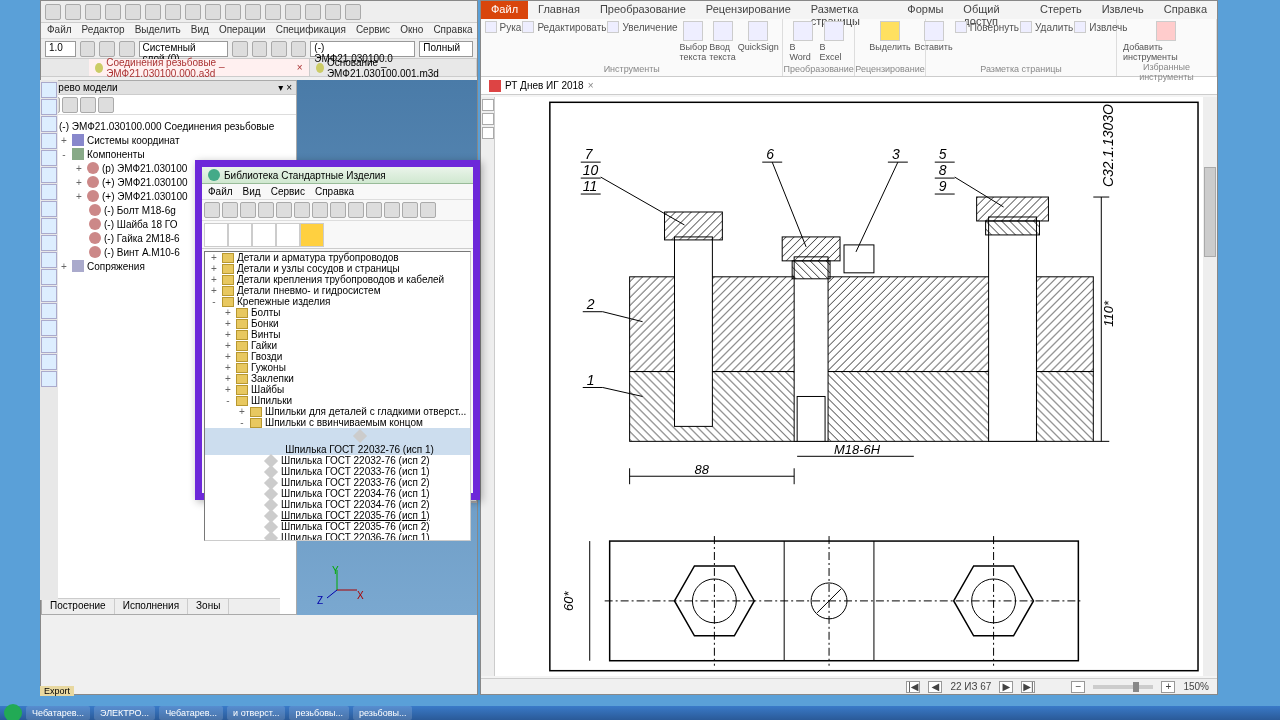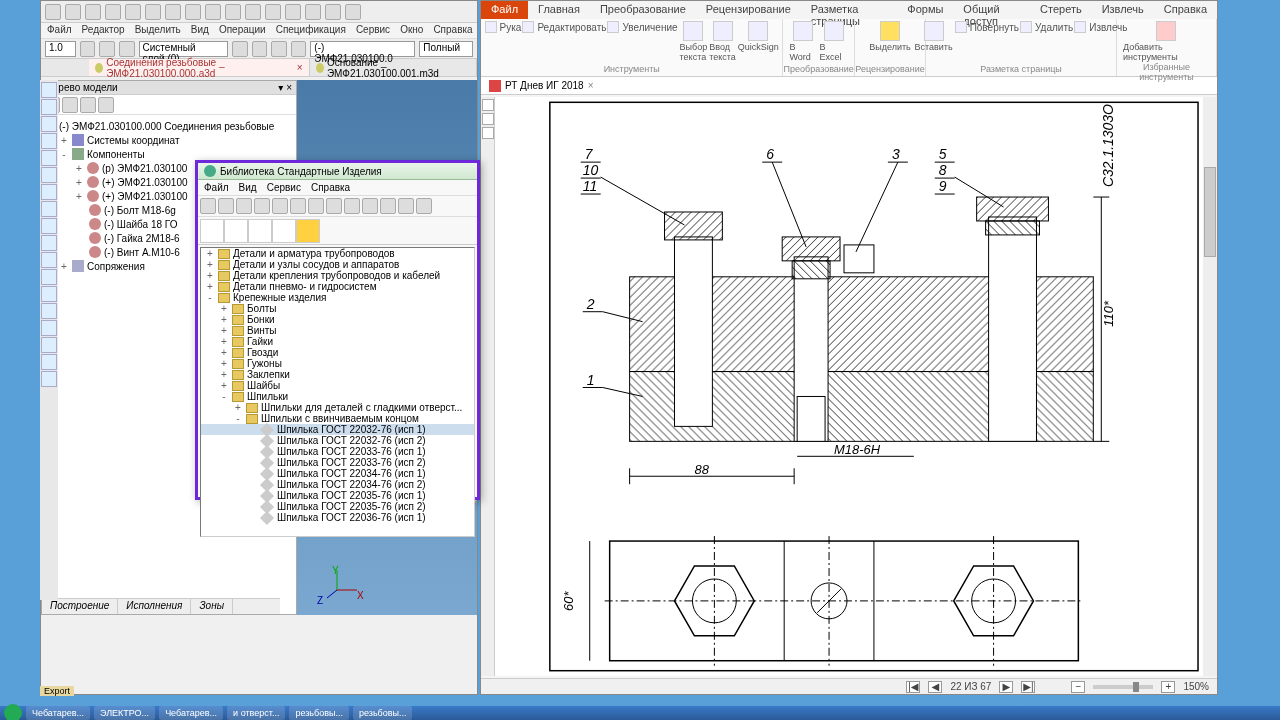--- a/index.html
+++ b/index.html
@@ -25,31 +25,31 @@
 .tree-row { display: flex; align-items: center; gap: 3px; padding: 1px 0; white-space: nowrap; }
 .ti { width: 12px; height: 12px; display: inline-block; }
 .ti-cube { background: #e8c070; }
 .ti-axis { background: #88c; }
 .ti-comp { background: #8a8; }
 .ti-part { background: #c88; border-radius: 50%; }
 .ti-mate { background: #aac; }
 .exp { width: 10px; text-align: center; color: #666; cursor: pointer; }
 .ind { width: 12px; display: inline-block; }
 
-.tree-bottom-tabs { position: absolute; bottom: 0; left: 0; right: 16px; height: 16px; display: flex; font-size: 10px; background: #eee; border-top: 1px solid #ccc; font-style: italic; }
+.tree-bottom-tabs { position: absolute; bottom: 0; left: 0; right: 16px; height: 16px; display: flex; font-size: 10px; background: #eee; border-top: 1px solid #ccc; }
 .tree-bottom-tabs span { padding: 1px 8px; border-right: 1px solid #ccc; }
 
 .model-area { position: absolute; left: 256px; top: 79px; right: 0; height: 535px; background: linear-gradient(#4a7ba8, #7aa8d0); }
 .axis-widget { position: absolute; bottom: 30px; left: 35px; font-size: 10px; }
 .axis-widget .y { color: #0a0; position: absolute; top: -20px; left: 0; }
 .axis-widget .x { color: #a00; position: absolute; top: 5px; left: 25px; }
 .axis-widget .z { color: #00a; position: absolute; top: 10px; left: -15px; }
 
 
-.lib-window { position: absolute; left: 195px; top: 160px; width: 285px; height: 340px; background: #f8f8f8; border: 3px solid #6d28d9; box-shadow: 2px 2px 8px rgba(0,0,0,.3); z-index: 20; }
+.lib-window { position: absolute; left: 195px; top: 160px; width: 285px; height: 340px; background: #f8f8f8; border: 7px solid #6d28d9; box-shadow: 2px 2px 8px rgba(0,0,0,.3); z-index: 20; }
 .lib-title { background: linear-gradient(#eaf4ea,#d0e8d0); padding: 2px 6px; font-size: 10px; display: flex; align-items: center; gap: 4px; border-bottom: 1px solid #9b9; }
 .lib-title-ico { width: 12px; height: 12px; background: #4a8; border-radius: 50%; }
 .lib-menu { display: flex; gap: 10px; padding: 2px 6px; font-size: 10px; border-bottom: 1px solid #ddd; }
 .lib-tb { display: flex; gap: 2px; padding: 2px; border-bottom: 1px solid #ddd; }
 .lib-tabs { display: flex; height: 28px; padding: 2px; gap: 0; border-bottom: 1px solid #ccc; }
 .lib-tab-ico { width: 24px; height: 24px; border: 1px solid #ccc; background: #fff; }
 .lib-tab-ico.star { background: #ffd040; }
 .lib-tree { height: 290px; overflow: hidden; background: #fff; border: 1px inset #ccc; margin: 2px; font-size: 10px; }
 .lib-row { display: flex; align-items: center; gap: 3px; padding: 0 2px; white-space: nowrap; }
 .lib-row.sel { background: #cde; }
@@ -328,21 +328,21 @@
   </div>
   <div class="lib-tree" id="lib-tree">
       <div class="lib-row" style="padding-left: 4px;">
         <span class="exp">+</span>
         <span class="fold-ico"></span>
         <span>Детали и арматура трубопроводов</span>
       </div>
       <div class="lib-row" style="padding-left: 4px;">
         <span class="exp">+</span>
         <span class="fold-ico"></span>
-        <span>Детали и узлы сосудов и аппаратов</span>
+        <span>Детали и узлы сосудов и страницы</span>
       </div>
       <div class="lib-row" style="padding-left: 4px;">
         <span class="exp">+</span>
         <span class="fold-ico"></span>
         <span>Детали крепления трубопроводов и кабелей</span>
       </div>
       <div class="lib-row" style="padding-left: 4px;">
         <span class="exp">+</span>
         <span class="fold-ico"></span>
         <span>Детали пневмо- и гидросистем</span>
@@ -400,21 +400,21 @@
       <div class="lib-row" style="padding-left: 32px;">
         <span class="exp">+</span>
         <span class="fold-ico"></span>
         <span>Шпильки для деталей с гладкими отверст...</span>
       </div>
       <div class="lib-row" style="padding-left: 32px;">
         <span class="exp">-</span>
         <span class="fold-ico"></span>
         <span>Шпильки с ввинчиваемым концом</span>
       </div>
-      <div class="lib-row sel" style="padding-left: 46px;">
+      <div class="lib-row sel" style="padding-left: 46px; flex-direction: column;">
         <span class="exp"></span>
         <span class="leaf-ico"></span>
         <span>Шпилька ГОСТ 22032-76 (исп 1)</span>
       </div>
       <div class="lib-row" style="padding-left: 46px;">
         <span class="exp"></span>
         <span class="leaf-ico"></span>
         <span>Шпилька ГОСТ 22032-76 (исп 2)</span>
       </div>
       <div class="lib-row" style="padding-left: 46px;">
@@ -430,21 +430,21 @@
       <div class="lib-row" style="padding-left: 46px;">
         <span class="exp"></span>
         <span class="leaf-ico"></span>
         <span>Шпилька ГОСТ 22034-76 (исп 1)</span>
       </div>
       <div class="lib-row" style="padding-left: 46px;">
         <span class="exp"></span>
         <span class="leaf-ico"></span>
         <span>Шпилька ГОСТ 22034-76 (исп 2)</span>
       </div>
-      <div class="lib-row" style="padding-left: 46px;">
+      <div class="lib-row" style="padding-left: 46px; text-decoration: underline;">
         <span class="exp"></span>
         <span class="leaf-ico"></span>
         <span>Шпилька ГОСТ 22035-76 (исп 1)</span>
       </div>
       <div class="lib-row" style="padding-left: 46px;">
         <span class="exp"></span>
         <span class="leaf-ico"></span>
         <span>Шпилька ГОСТ 22035-76 (исп 2)</span>
       </div>
       <div class="lib-row" style="padding-left: 46px;">

